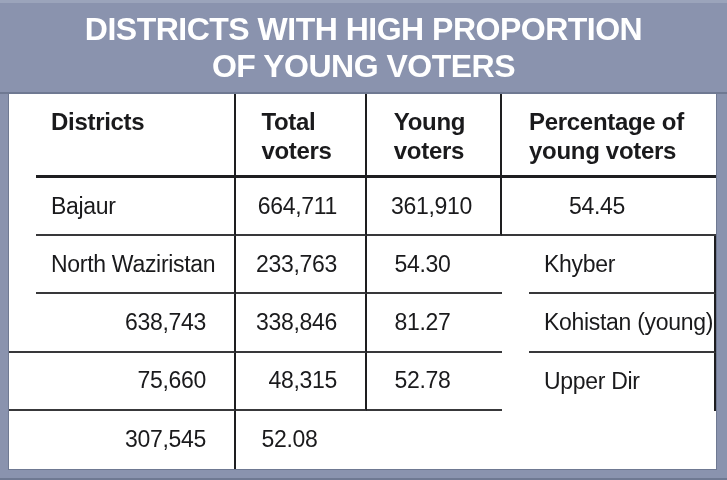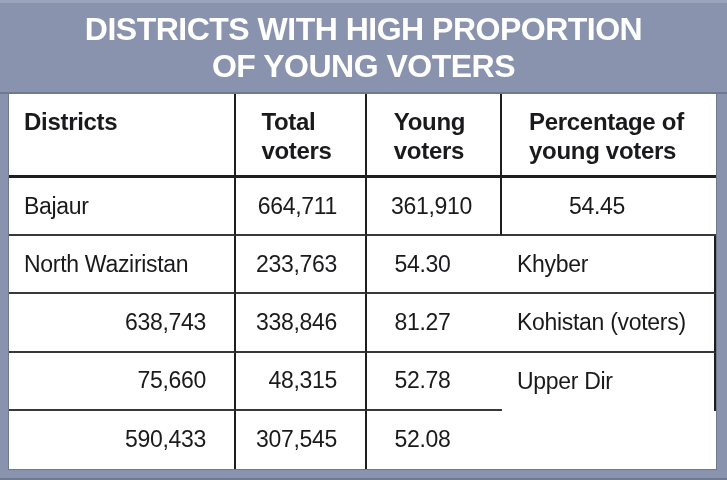--- a/index.html
+++ b/index.html
@@ -58,21 +58,21 @@
   }
   .cell.c4{border-right:none;}
   .cell.last-row{border-bottom:none;}
   .cell.head{
     align-items:flex-start;
     padding-top:13px;
     font-weight:bold;font-size:24px;line-height:29px;
     white-space:pre-line;
     border-bottom:3px solid var(--line-black);
   }
-  .cell.c1{justify-content:flex-start;padding-left:15px;}
+  .cell.c1{justify-content:flex-start;padding-left:15px;margin-left:27px;}
   .cell.num{justify-content:flex-end;padding-right:28px;}
   .cell.pct{justify-content:center;padding-right:24px;}
   .cell.head.c2,.cell.head.c3{justify-content:center;text-align:left;padding-right:8px;}
   .cell.head.c4{justify-content:flex-start;text-align:left;padding-left:27px;padding-right:7px;}
 </style>
 </head>
 <body>
 
 <div class="frame">
 
@@ -98,24 +98,23 @@
 
     <div class="cell c1">North Waziristan</div>
     <div class="cell c3 num">233,763</div>
     <div class="cell c4 pct">54.30</div>
 
     <div class="cell c1">Khyber</div>
     <div class="cell c2 num">638,743</div>
     <div class="cell c3 num">338,846</div>
     <div class="cell c4 pct">81.27</div>
 
-    <div class="cell c1">Kohistan (voters)</div>
+    <div class="cell c1">Kohistan (young)</div>
     <div class="cell c2 num">75,660</div>
     <div class="cell c3 num">48,315</div>
     <div class="cell c4 pct">52.78</div>
 
     <div class="cell c1 last-row">Upper Dir</div>
-    <div class="cell c2 num last-row">590,433</div>
     <div class="cell c3 num last-row">307,545</div>
     <div class="cell c4 pct last-row">52.08</div>
 
   </div>
 </div>
 
 </body></html>

